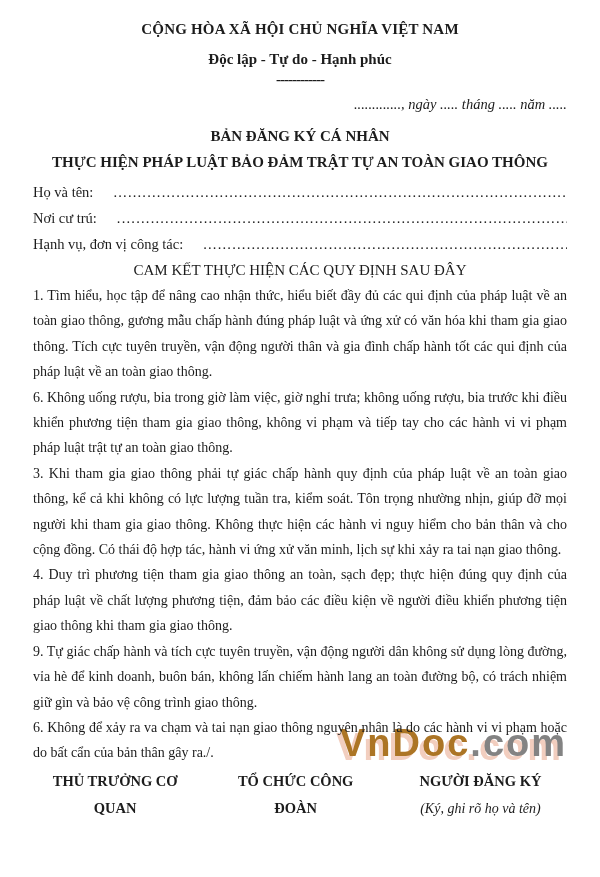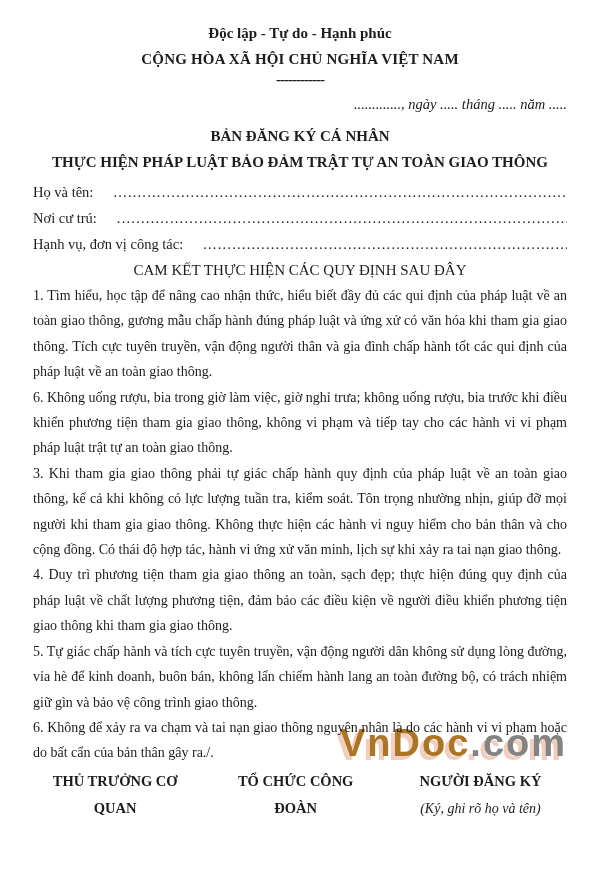--- a/index.html
+++ b/index.html
@@ -114,26 +114,26 @@
 </style>
 </head>
 <body>
 
 <div class="page" style="color: rgb(28, 28, 28);">
 
   <div class="watermark"><span style="color: #a16207;">VnDoc</span><span style="color: #737373;">.com</span></div>
 
   <div class="content">
 
+    <div class="center-row nat-title">
+      <span>CỘNG HÒA XÃ HỘI CHỦ NGHĨA VIỆT NAM</span>
+    </div>
+
     <div class="center-row motto">
       <span>Độc lập - Tự do - Hạnh phúc</span>
-    </div>
-
-    <div class="center-row nat-title">
-      <span>CỘNG HÒA XÃ HỘI CHỦ NGHĨA VIỆT NAM</span>
     </div>
 
     <div class="center-row divider">
       <span>------------</span>
     </div>
 
     <div class="date-line">............., ngày ..... tháng ..... năm .....</div>
 
     <div class="center-row doc-title-1">
       <span>BẢN ĐĂNG KÝ CÁ NHÂN</span>
@@ -169,21 +169,21 @@
     <div class="paragraphs">
 
         <p class="body-par">1. Tìm hiểu, học tập để nâng cao nhận thức, hiểu biết đầy đủ các qui định của pháp luật về an toàn giao thông, gương mẫu chấp hành đúng pháp luật và ứng xử có văn hóa khi tham gia giao thông. Tích cực tuyên truyền, vận động người thân và gia đình chấp hành tốt các qui định của pháp luật về an toàn giao thông.</p>
 
         <p class="body-par">6. Không uống rượu, bia trong giờ làm việc, giờ nghỉ trưa; không uống rượu, bia trước khi điều khiển phương tiện tham gia giao thông, không vi phạm và tiếp tay cho các hành vi vi phạm pháp luật trật tự an toàn giao thông.</p>
 
         <p class="body-par">3. Khi tham gia giao thông phải tự giác chấp hành quy định của pháp luật về an toàn giao thông, kể cả khi không có lực lượng tuần tra, kiểm soát. Tôn trọng nhường nhịn, giúp đỡ mọi người khi tham gia giao thông. Không thực hiện các hành vi nguy hiểm cho bản thân và cho cộng đồng. Có thái độ hợp tác, hành vi ứng xử văn minh, lịch sự khi xảy ra tai nạn giao thông.</p>
 
         <p class="body-par">4. Duy trì phương tiện tham gia giao thông an toàn, sạch đẹp; thực hiện đúng quy định của pháp luật về chất lượng phương tiện, đảm bảo các điều kiện về người điều khiển phương tiện giao thông khi tham gia giao thông.</p>
 
-        <p class="body-par">5. Tự giác chấp hành và tích cực tuyên truyền, vận động người dân không sử dụng lòng đường, vỉa hè để kinh doanh, buôn bán, không lấn chiếm hành lang an toàn đường bộ, có trách nhiệm giữ gìn và bảo vệ công trình giao thông.</p>
+        <p class="body-par">9. Tự giác chấp hành và tích cực tuyên truyền, vận động người dân không sử dụng lòng đường, vỉa hè để kinh doanh, buôn bán, không lấn chiếm hành lang an toàn đường bộ, có trách nhiệm giữ gìn và bảo vệ công trình giao thông.</p>
 
         <p class="body-par">6. Không để xảy ra va chạm và tai nạn giao thông nguyên nhân là do các hành vi vi phạm hoặc do bất cẩn của bản thân gây ra./.</p>
 
     </div>
 
     <div class="signatures">
 
         <div class="sig-col sig-col-0">
           <div class="sig-line1">THỦ TRƯỞNG CƠ</div>
           <div class="sig-line2 sig-caps">QUAN</div>

